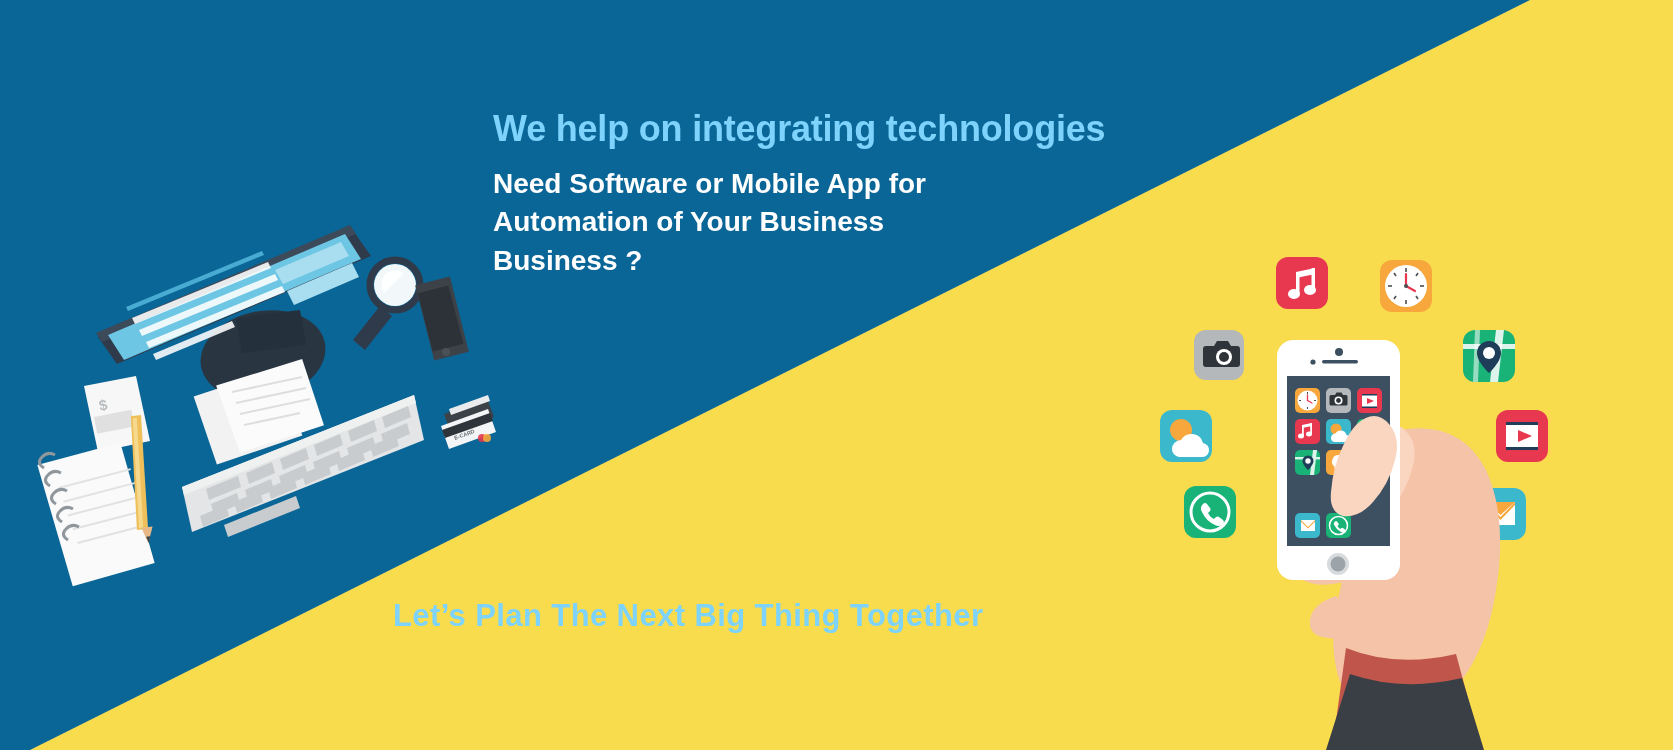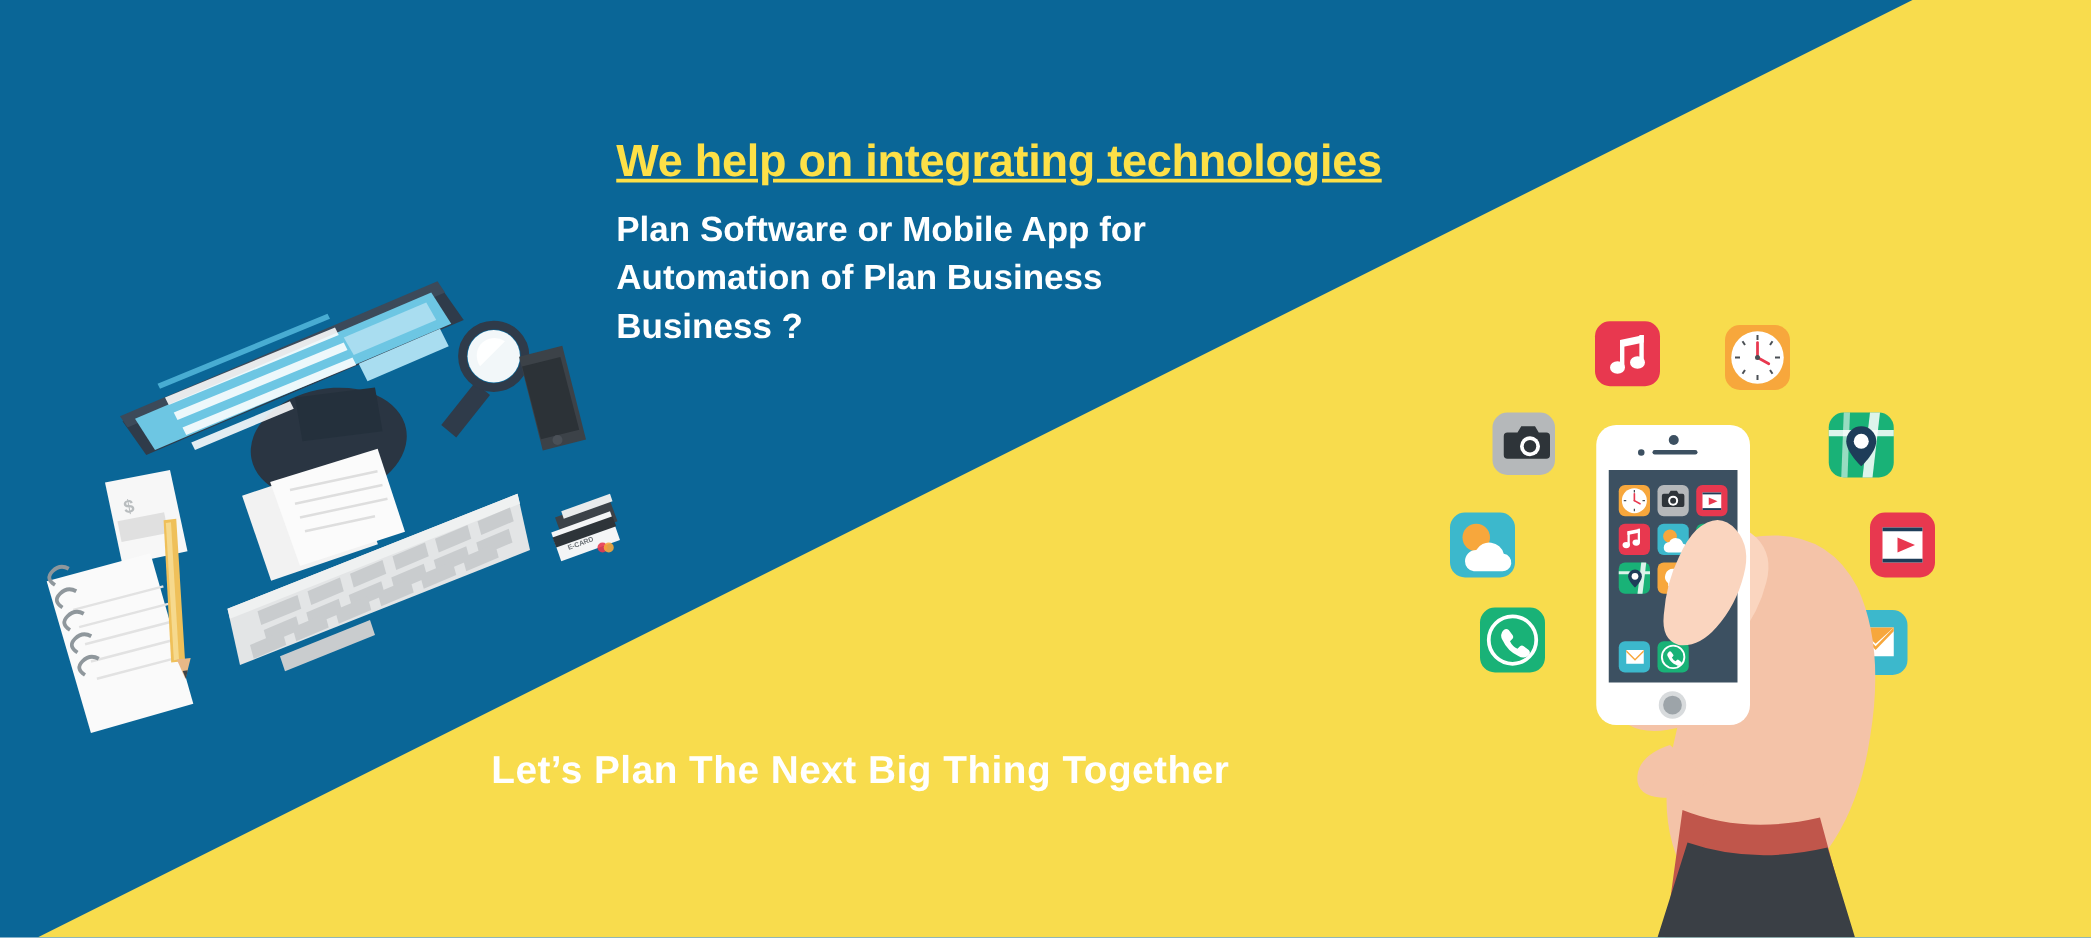--- a/index.html
+++ b/index.html
@@ -8,32 +8,32 @@
     position:relative;width:1673px;height:750px;overflow:hidden;
     font-family:"Liberation Sans","DejaVu Sans",sans-serif;
     background:#0A6697;
   }
   .layer{position:absolute;top:0;left:0;width:1673px;height:750px;}
   svg{display:block;}
 
   
   #textblock{position:absolute;left:493px;top:108px;width:700px;}
   #headline{
-    font-size:36px;font-weight:bold;color:#fde047;letter-spacing:-0.2px;
-    line-height:1.15;margin:0 0 16px 0;white-space:nowrap;text-decoration:underline;
+    font-size:36px;font-weight:bold;color:#7dd3fc;letter-spacing:-0.2px;
+    line-height:1.15;margin:0 0 16px 0;white-space:nowrap;
   }
   #subhead{
     font-size:28px;font-weight:bold;color:#FFFFFF;line-height:1.36;
     margin:0;max-width:560px;
   }
   #subhead div{white-space:nowrap;}
 
   #cta{
     position:absolute;left:393px;top:598px;
-    font-size:31px;font-weight:bold;color:#ffffff;letter-spacing:0.4px;
+    font-size:31px;font-weight:bold;color:#7dd3fc;letter-spacing:0.4px;
     white-space:nowrap;
   }
 </style>
 </head>
 <body>
 
 <div id="stage">
 
   <svg class="layer" viewBox="0 0 1673 750" width="1673" height="750">
     <rect x="0" y="0" width="1673" height="750" fill="#0A6697"></rect>
@@ -366,21 +366,21 @@
 
     <g>
       <path d="M1357 424 q18 -16 32 0 q12 14 6 36 q-6 24 -22 42 q-14 16 -30 14
                q-14 -4 -12 -24 q2 -26 12 -46 q6 -14 14 -22 Z" fill="#FAD5BF"></path>
     </g>
   </svg>
 
   <div id="textblock">
     <div id="headline">We help on integrating technologies</div>
     <div id="subhead">
-      <div>Plan Software or Mobile App for</div>
-      <div>Automation of Plan Business</div>
+      <div>Need Software or Mobile App for</div>
+      <div>Automation of Your Business</div>
       <div>Business ?</div>
     </div>
   </div>
 
   <div id="cta">Let’s Plan The Next Big Thing Together</div>
 
 </div>
 
 </body></html>

